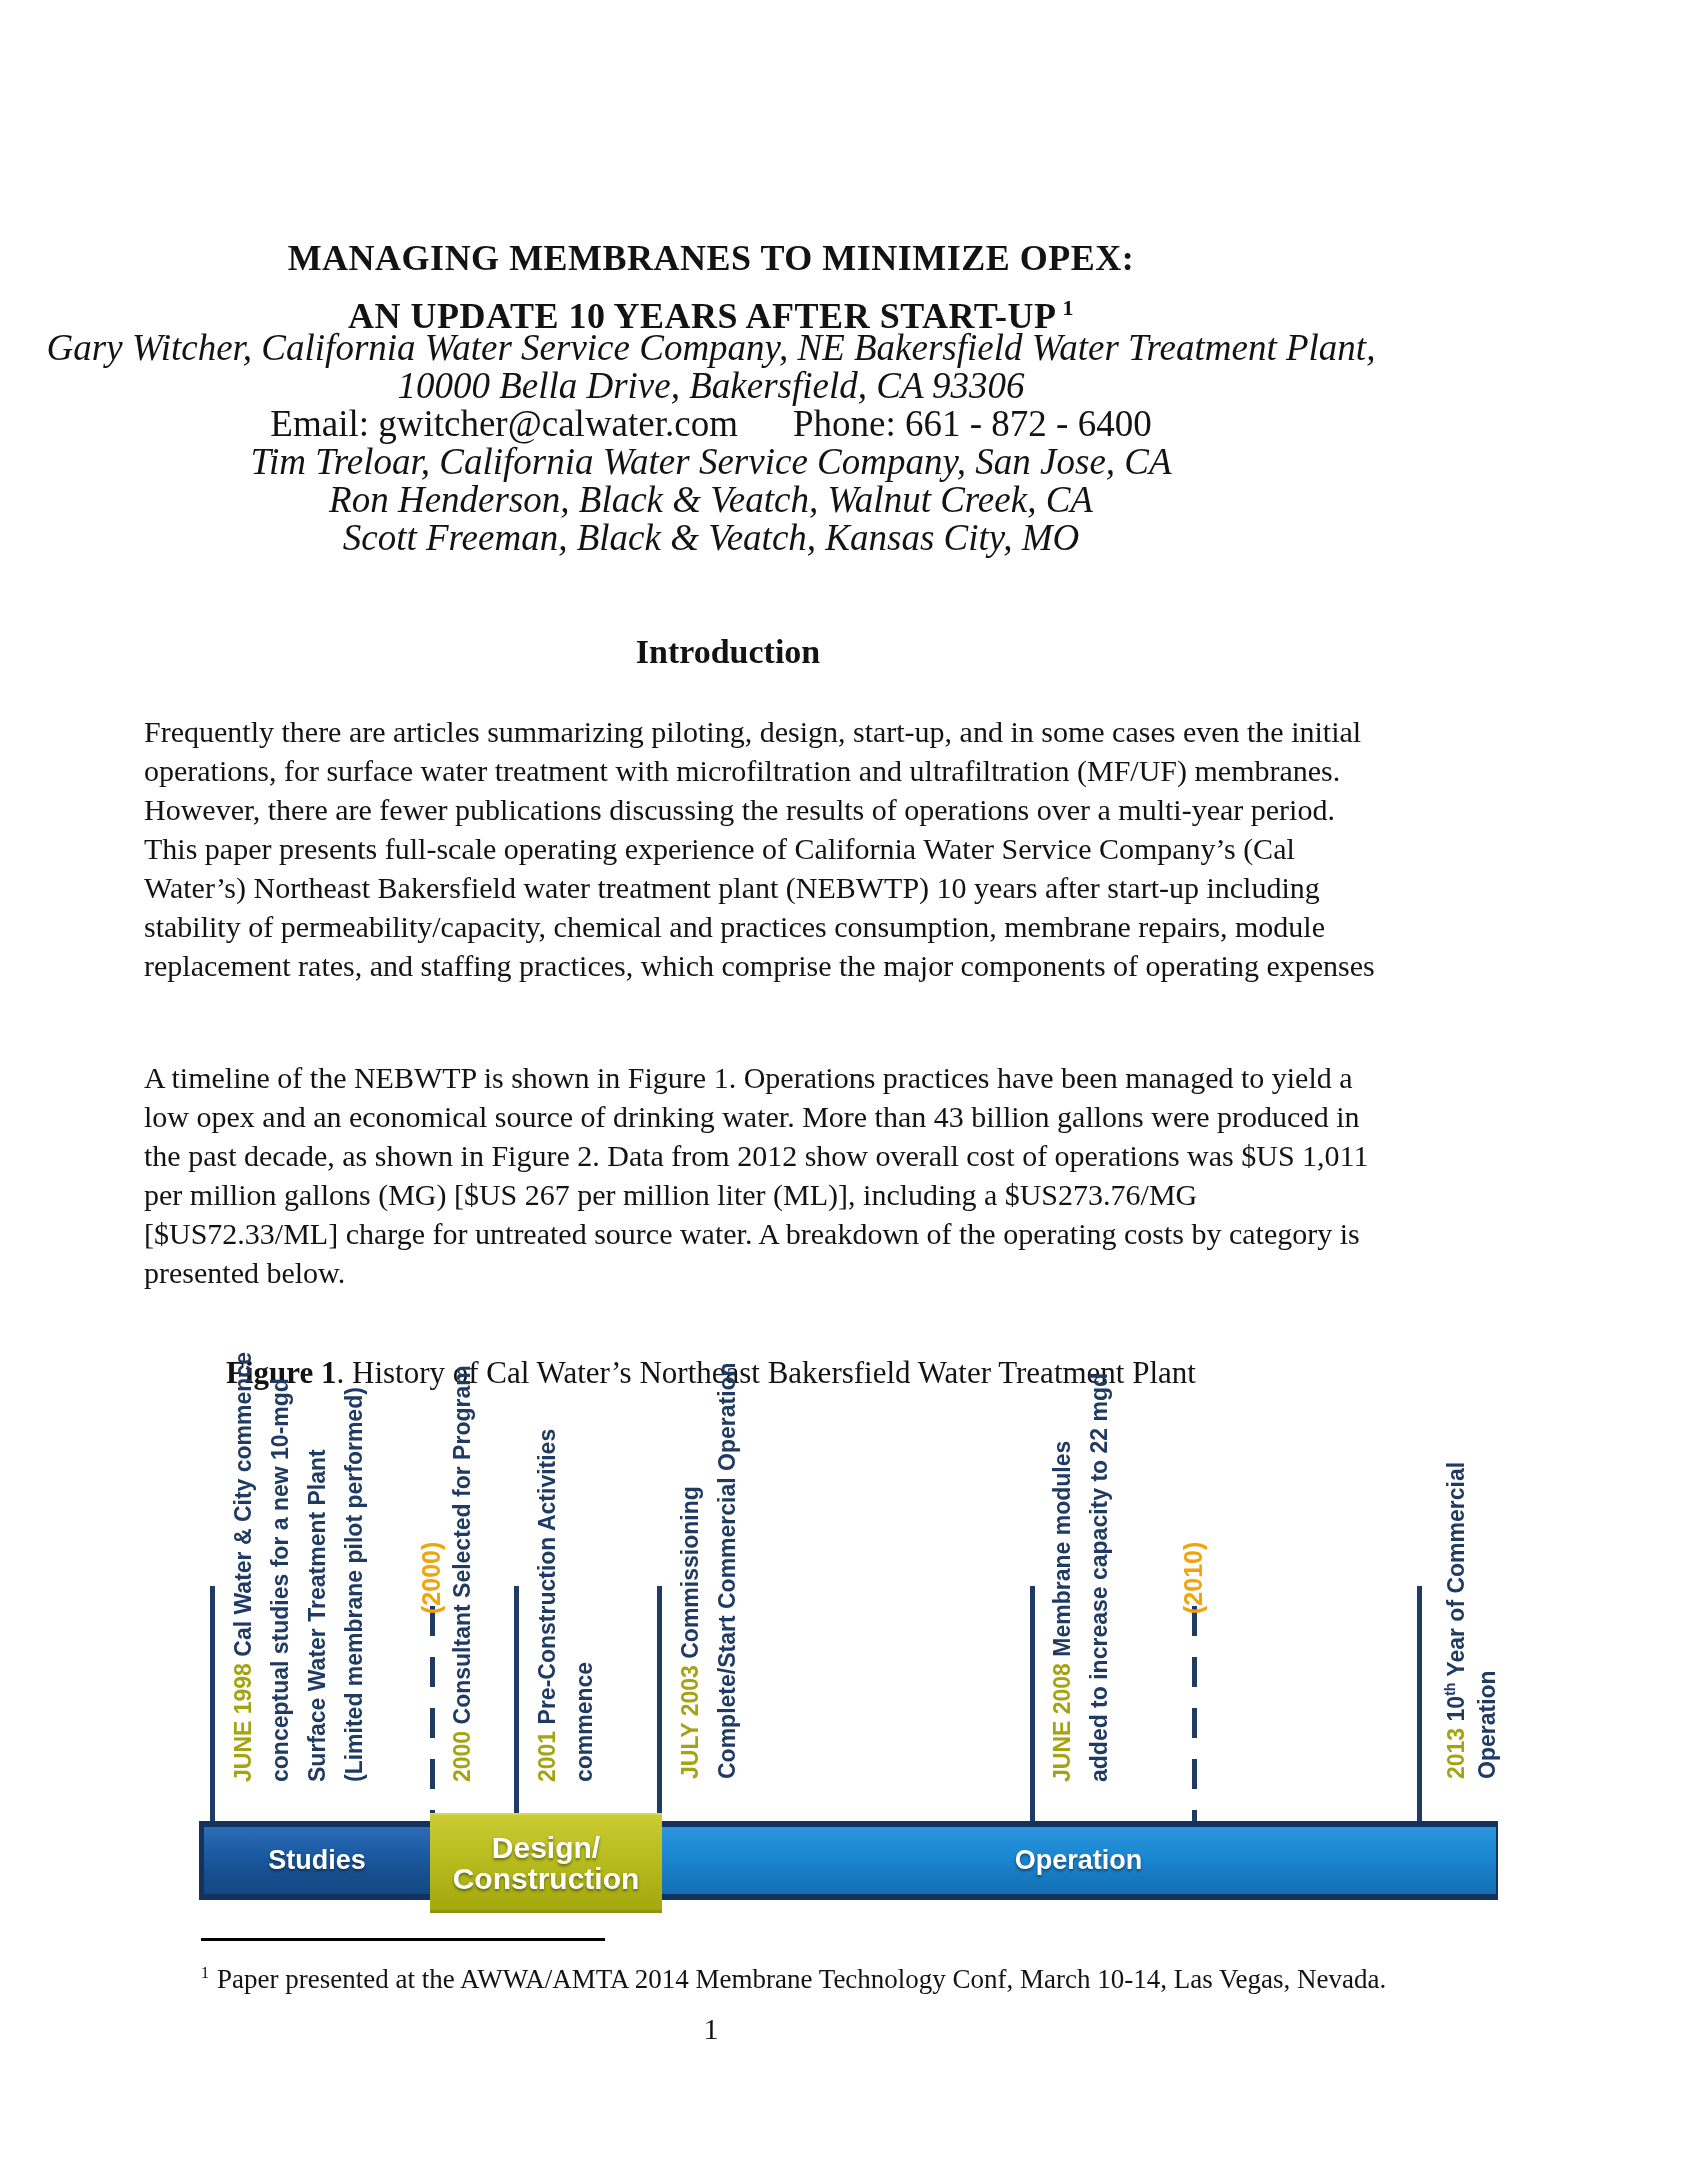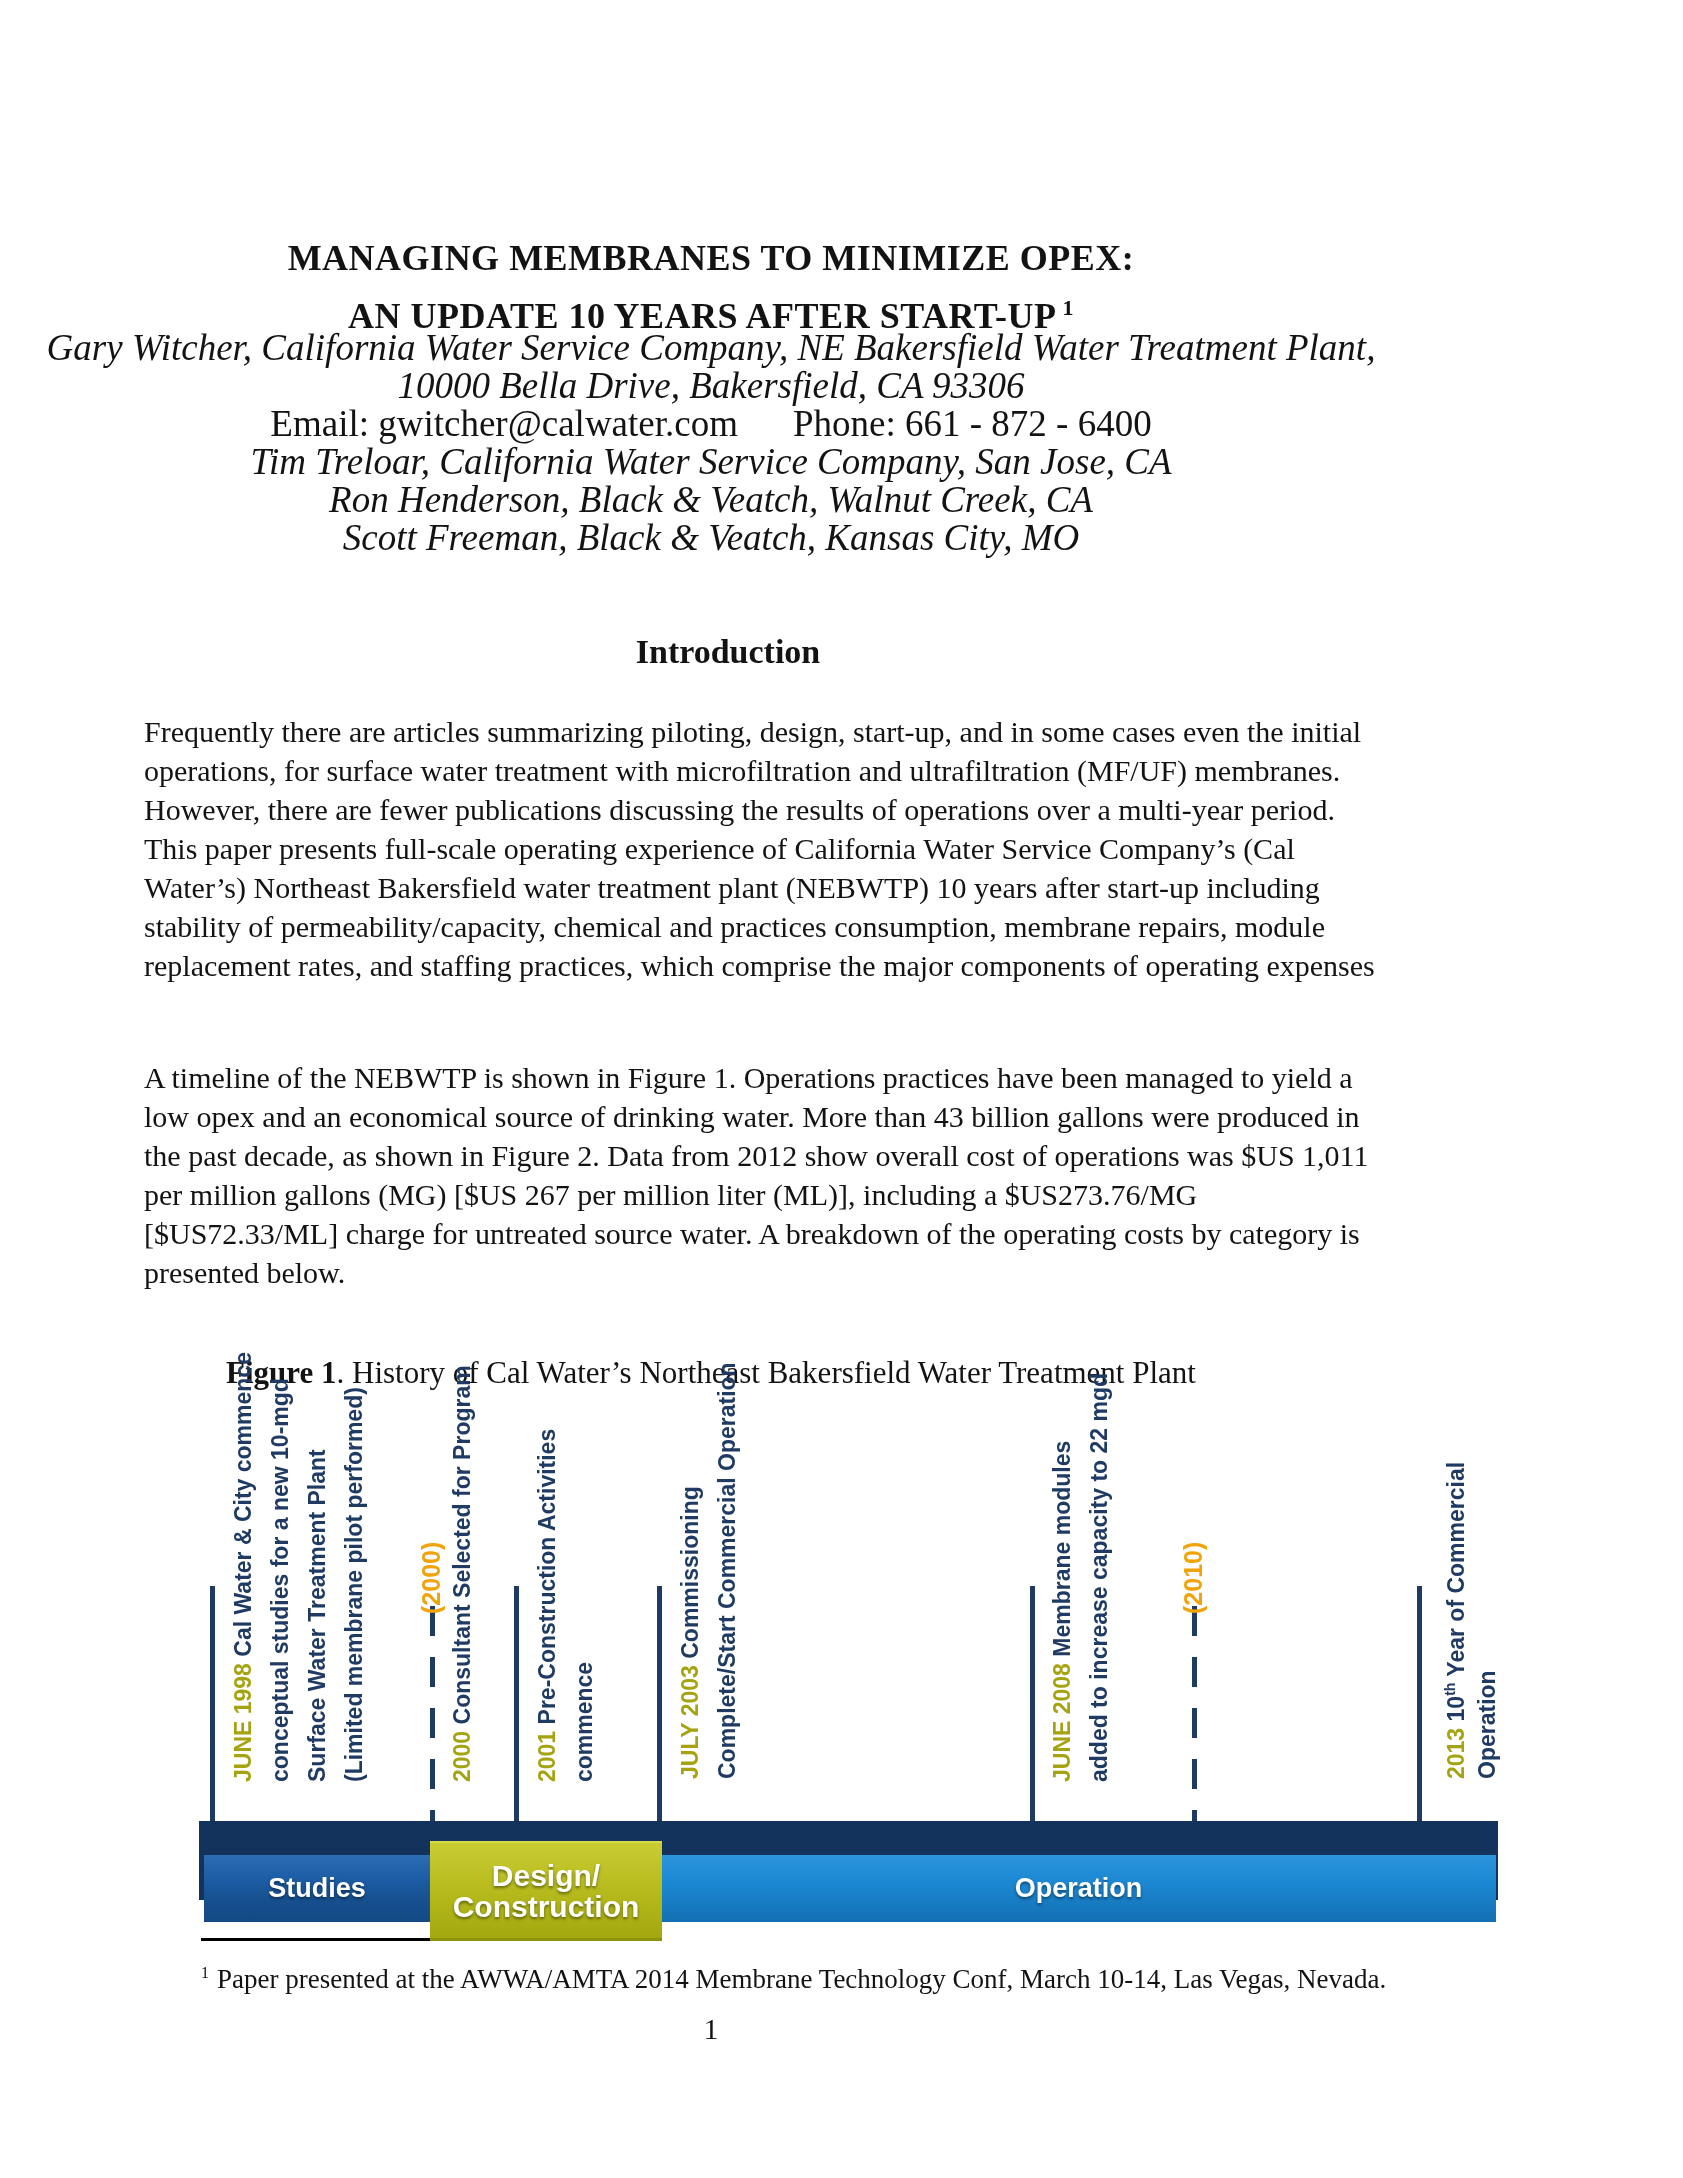--- a/index.html
+++ b/index.html
@@ -30,21 +30,21 @@
        font-size:23px;color:#1f3a63;}
   .evt .vline{line-height:37px;height:37px;white-space:nowrap;}
   .evt .vline sup{font-size:14px;}
   .yr{color:#a5a312;}
   .marker{position:absolute;transform:rotate(-90deg);transform-origin:0 0;
           font-family:"Liberation Sans","DejaVu Sans",sans-serif;font-weight:bold;
           font-size:25px;color:#f0a30a;white-space:nowrap;line-height:30px;}
   .bar-backdrop{position:absolute;left:199px;top:1821px;width:1299px;height:79px;background:#14335c;}
   .bar-seg{position:absolute;display:flex;align-items:center;justify-content:center;
            font-family:"Liberation Sans","DejaVu Sans",sans-serif;font-weight:bold;color:#fff;
-           text-shadow:0 2px 3px rgba(0,0,0,.45);margin-top:28px;}
+           text-shadow:0 2px 3px rgba(0,0,0,.45);}
   .seg-studies{left:204px;top:1827px;width:226px;height:67px;font-size:27px;
                background:linear-gradient(180deg,#2b6cb4 0%,#1c5da6 35%,#164f8d 70%,#134a85 100%);}
   .seg-design{left:430px;top:1813px;width:232px;height:95px;font-size:30px;z-index:3;
               background:linear-gradient(180deg,#c9cc33 0%,#b8bc1e 45%,#a3a80e 100%);
               border-top:2px solid #d6d94e;border-bottom:3px solid #8d930b;
               flex-direction:column;line-height:31px;}
   .seg-operation{left:661px;top:1827px;width:835px;height:67px;font-size:27px;
                  background:linear-gradient(180deg,#2b96dd 0%,#1b86d1 45%,#136fb2 100%);}
   
   .footnote-rule{position:absolute;left:201px;top:1938px;width:404px;height:3px;background:#000;}

